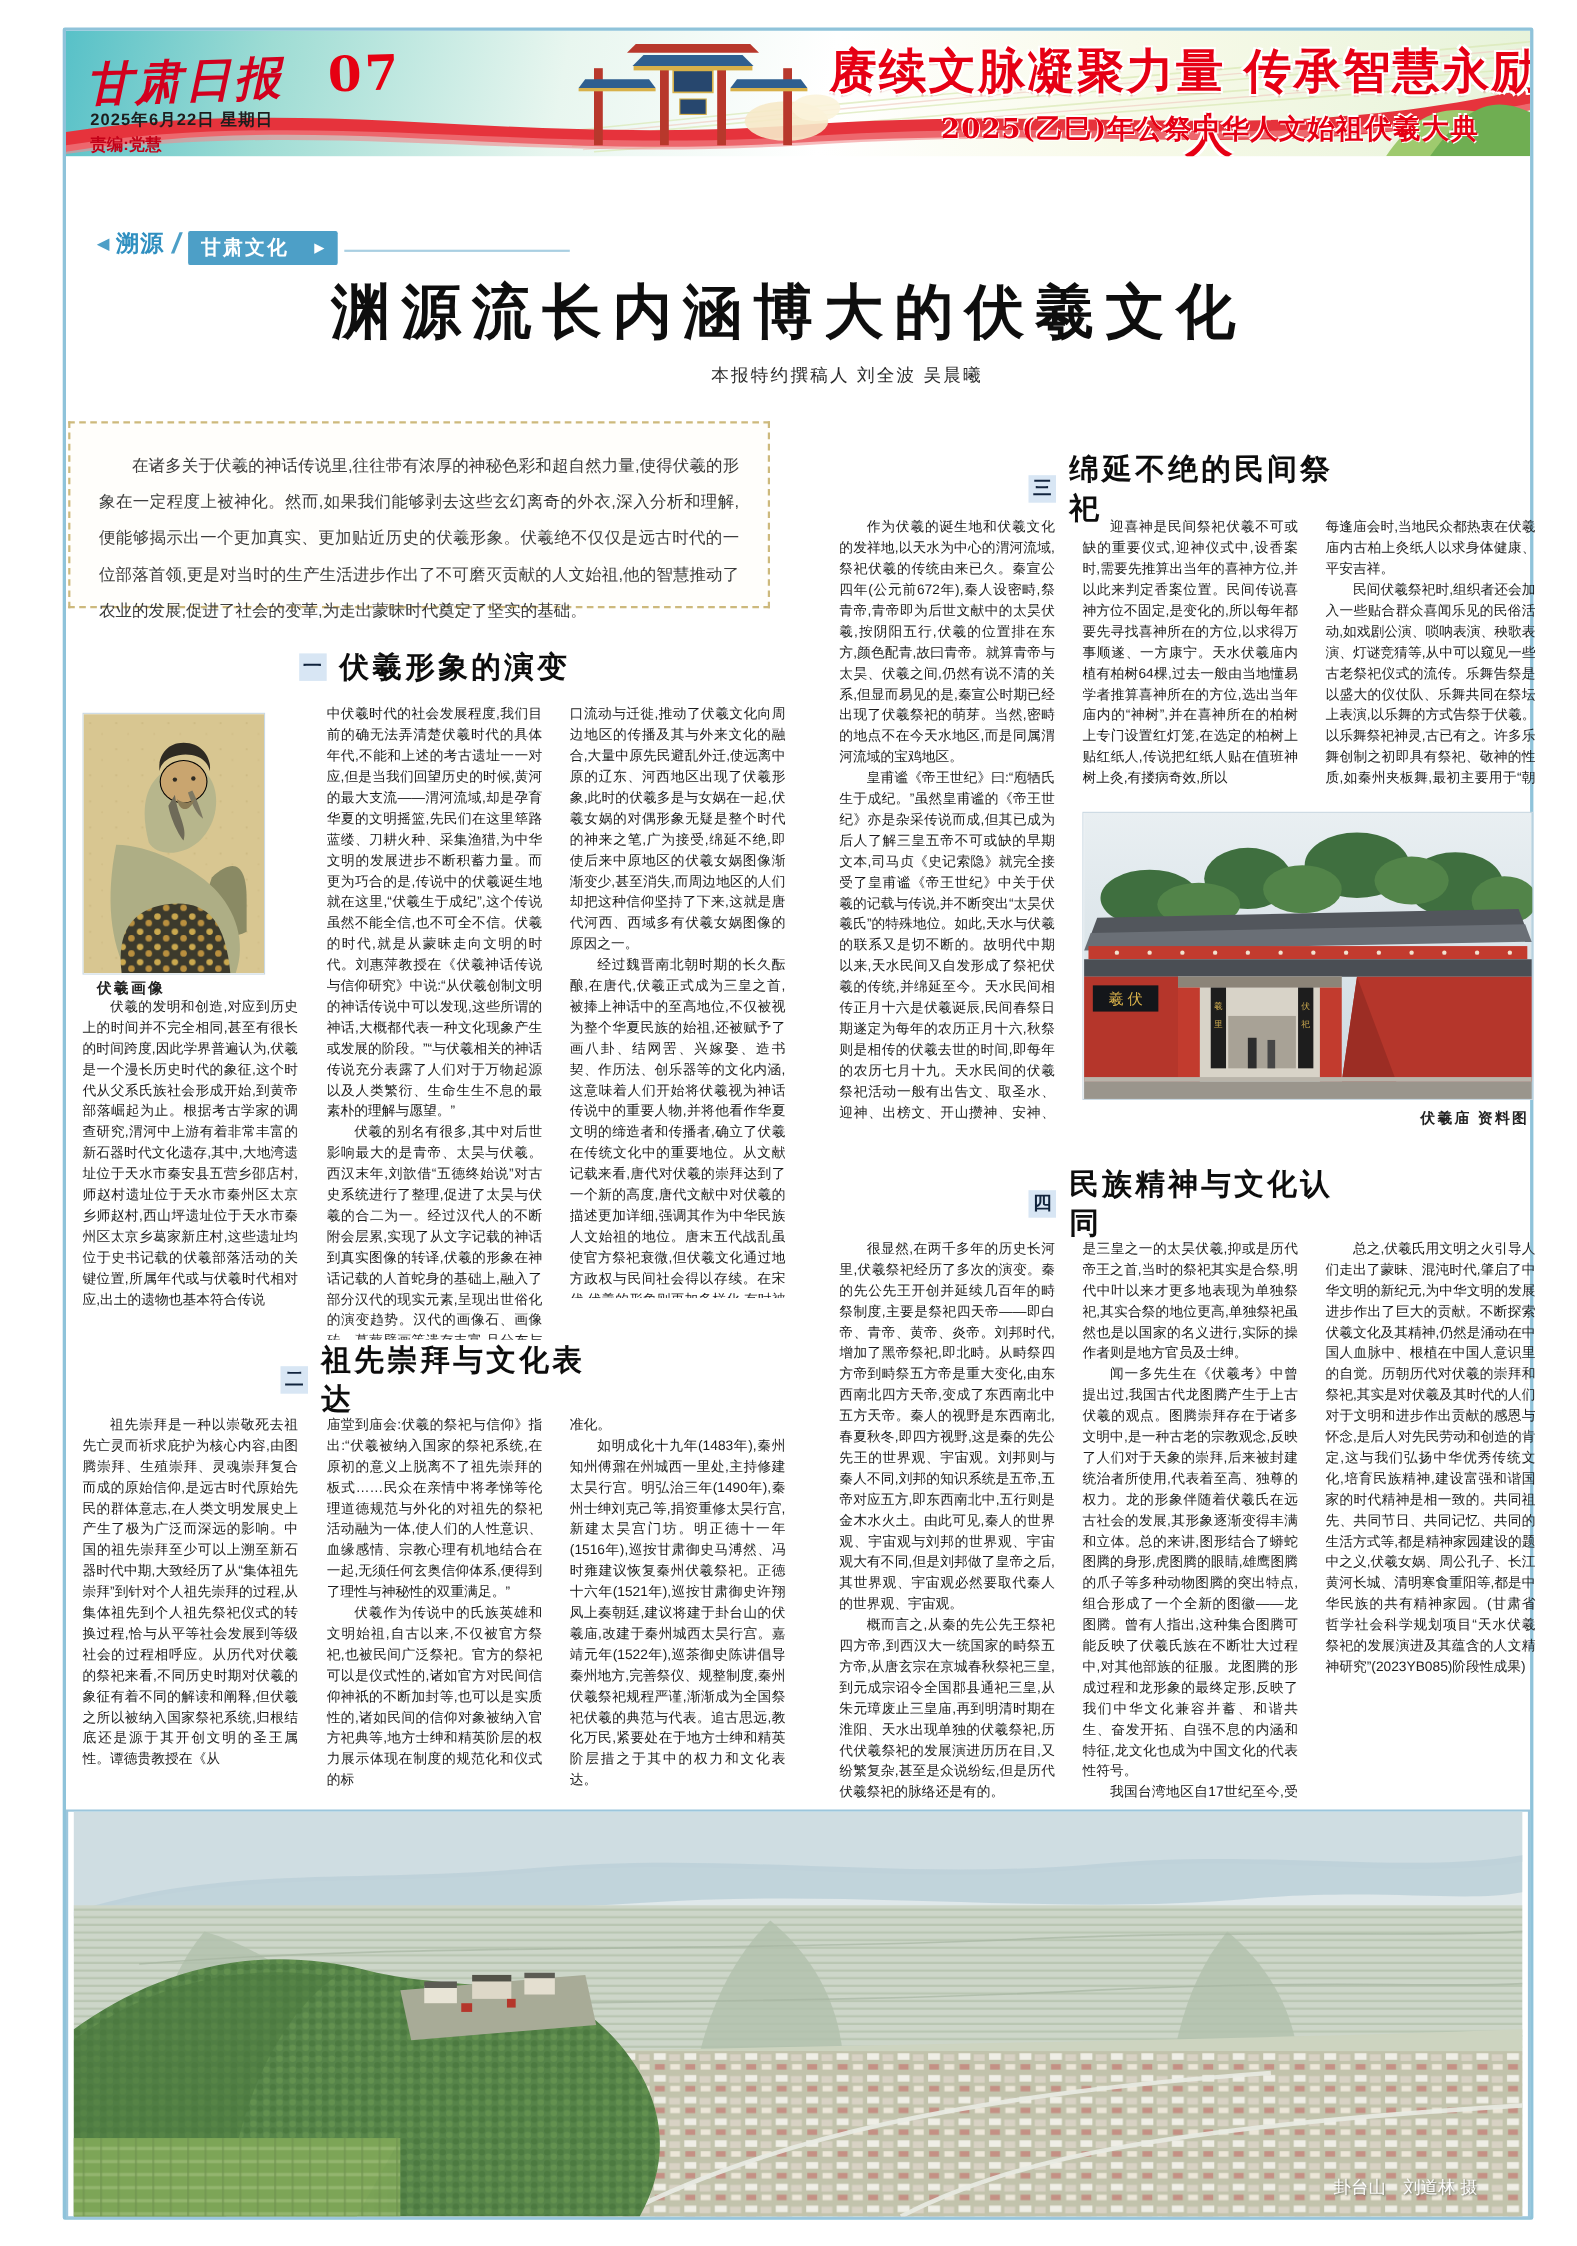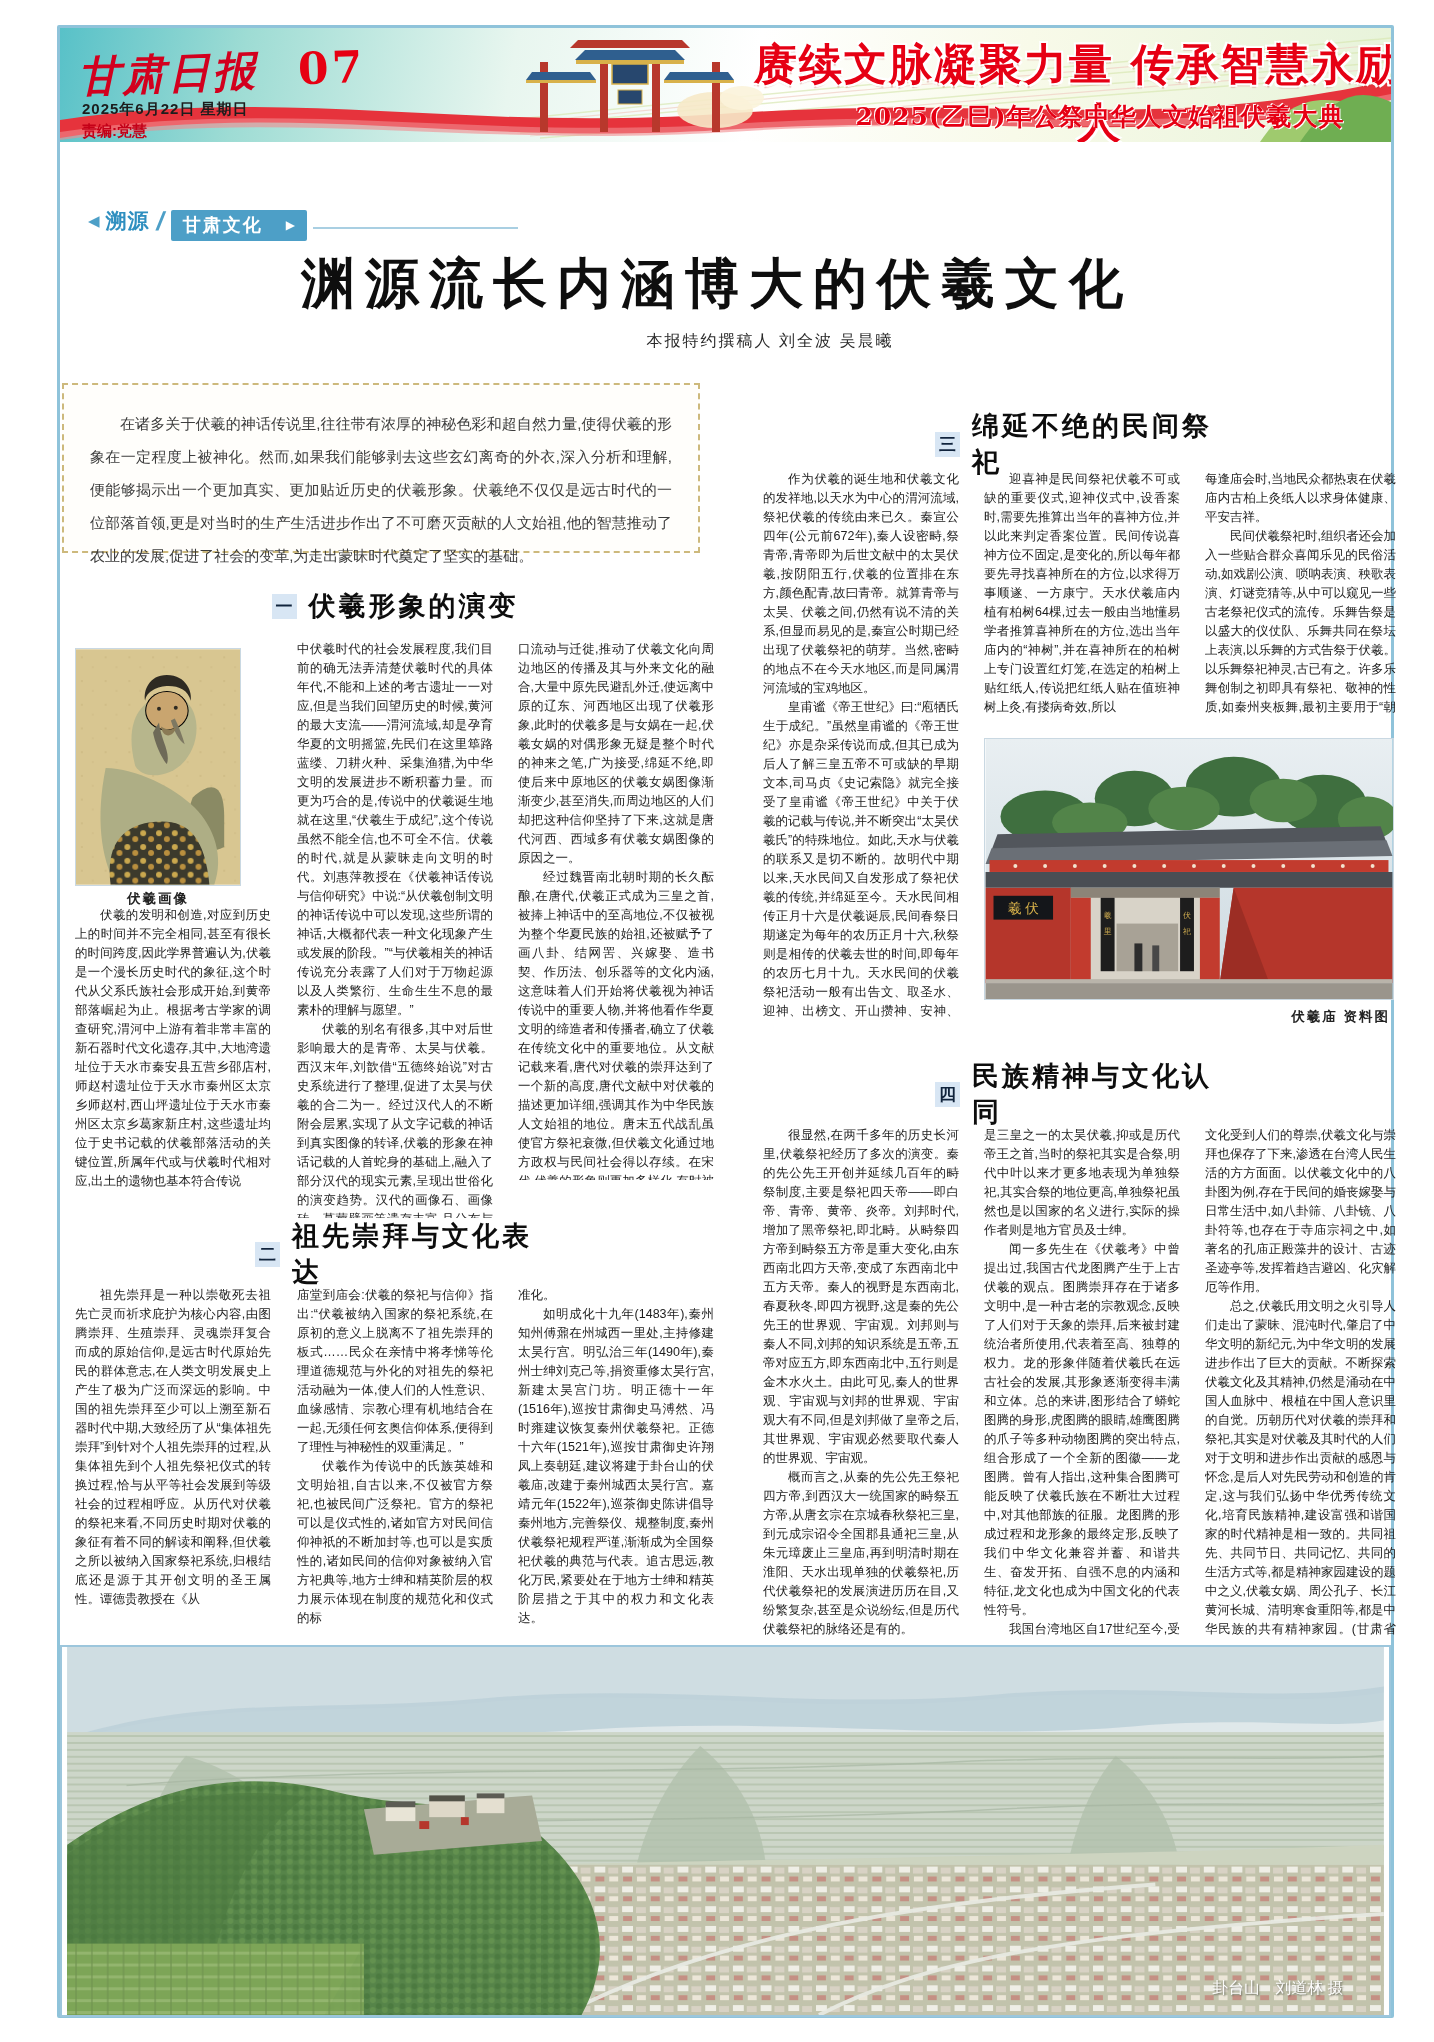--- a/index.html
+++ b/index.html
@@ -162,21 +162,21 @@
   <path d="M60,118 C50,80 60,55 85,48 C108,42 122,58 122,80 C122,100 110,118 95,124 C80,130 66,128 60,118 Z" fill="#b7b68c"></path>
   <ellipse cx="92" cy="62" rx="22" ry="20" fill="#c8a briefly"></ellipse>
   <ellipse cx="92" cy="62" rx="21" ry="19" fill="#c9a56f"></ellipse>
   <path d="M70,52 C72,34 112,30 116,52 C118,44 112,26 92,26 C74,26 68,42 70,52 Z" fill="#2e2a22"></path>
   <path d="M84,74 C86,92 96,104 92,116 C88,112 80,96 78,84 Z" fill="#6e6a58"></path>
   <path d="M96,72 C100,84 104,92 110,96 C106,82 102,74 100,70 Z" fill="#7d7862"></path>
   <circle cx="84" cy="60" r="2" fill="#2e2a22"></circle>
     <circle cx="101" cy="59" r="2" fill="#2e2a22"></circle>
   <path d="M86,78 C92,82 98,82 102,78 C98,90 88,90 86,78 Z" fill="#8a7a55"></path>
 </svg>
-<div class="abs cap" style="left:75px;top:890px;width:166px;text-align:center">伏羲画像</div>
+<div class="abs cap" style="left:88px;top:890px;width:166px;text-align:left">伏羲画像</div>
 
 <svg class="abs figborder" style="left:984px;top:738px;width:410px;height:262px" viewBox="0 0 410 262">
   <defs>
     <linearGradient id="sky" x1="0" y1="0" x2="0" y2="1">
       <stop offset="0" stop-color="#e9eff2"></stop>
         <stop offset="1" stop-color="#ccd9e0"></stop>
     </linearGradient>
   </defs>
   <rect width="410" height="262" fill="url(#sky)"></rect>
   <g fill="#3f6f3f">
@@ -274,21 +274,20 @@
 <div class="abs col" style="left:763px;top:1126px;width:196px;height:510px">
     <p class="ind">很显然,在两千多年的历史长河里,伏羲祭祀经历了多次的演变。秦的先公先王开创并延续几百年的畤祭制度,主要是祭祀四天帝——即白帝、青帝、黄帝、炎帝。刘邦时代,增加了黑帝祭祀,即北畤。从畤祭四方帝到畤祭五方帝是重大变化,由东西南北四方天帝,变成了东西南北中五方天帝。秦人的视野是东西南北,春夏秋冬,即四方视野,这是秦的先公先王的世界观、宇宙观。刘邦则与秦人不同,刘邦的知识系统是五帝,五帝对应五方,即东西南北中,五行则是金木水火土。由此可见,秦人的世界观、宇宙观与刘邦的世界观、宇宙观大有不同,但是刘邦做了皇帝之后,其世界观、宇宙观必然要取代秦人的世界观、宇宙观。</p>
     <p class="ind">概而言之,从秦的先公先王祭祀四方帝,到西汉大一统国家的畤祭五方帝,从唐玄宗在京城春秋祭祀三皇,到元成宗诏令全国郡县通祀三皇,从朱元璋废止三皇庙,再到明清时期在淮阳、天水出现单独的伏羲祭祀,历代伏羲祭祀的发展演进历历在目,又纷繁复杂,甚至是众说纷纭,但是历代伏羲祭祀的脉络还是有的。</p>
   </div>
 <div class="abs col" style="left:984px;top:1126px;width:196px;height:510px">
     <p>是三皇之一的太昊伏羲,抑或是历代帝王之首,当时的祭祀其实是合祭,明代中叶以来才更多地表现为单独祭祀,其实合祭的地位更高,单独祭祀虽然也是以国家的名义进行,实际的操作者则是地方官员及士绅。</p>
     <p class="ind">闻一多先生在《伏羲考》中曾提出过,我国古代龙图腾产生于上古伏羲的观点。图腾崇拜存在于诸多文明中,是一种古老的宗教观念,反映了人们对于天象的崇拜,后来被封建统治者所使用,代表着至高、独尊的权力。龙的形象伴随着伏羲氏在远古社会的发展,其形象逐渐变得丰满和立体。总的来讲,图形结合了蟒蛇图腾的身形,虎图腾的眼睛,雄鹰图腾的爪子等多种动物图腾的突出特点,组合形成了一个全新的图徽——龙图腾。曾有人指出,这种集合图腾可能反映了伏羲氏族在不断壮大过程中,对其他部族的征服。龙图腾的形成过程和龙形象的最终定形,反映了我们中华文化兼容并蓄、和谐共生、奋发开拓、自强不息的内涵和特征,龙文化也成为中国文化的代表性符号。</p>
     <p class="ind">我国台湾地区自17世纪至今,受到不同时期不同政权的统治或管辖,文化构成复杂,但一直以来保留着华夏民族的文化传统,并作为主流</p>
   </div>
 <div class="abs col" style="left:1205px;top:1126px;width:191px;height:510px">
-    <p>文化受到人们的尊崇,伏羲文化与崇拜也保存了下来,渗透在台湾人民生活的方方面面。以伏羲文化中的八卦图为例,存在于民间的婚丧嫁娶与日常生活中,如八卦筛、八卦镜、八卦符等,也存在于寺庙宗祠之中,如著名的孔庙正殿藻井的设计、古迹圣迹亭等,发挥着趋吉避凶、化灾解厄等作用。</p>
     <p class="ind">总之,伏羲氏用文明之火引导人们走出了蒙昧、混沌时代,肇启了中华文明的新纪元,为中华文明的发展进步作出了巨大的贡献。不断探索伏羲文化及其精神,仍然是涌动在中国人血脉中、根植在中国人意识里的自觉。历朝历代对伏羲的崇拜和祭祀,其实是对伏羲及其时代的人们对于文明和进步作出贡献的感恩与怀念,是后人对先民劳动和创造的肯定,这与我们弘扬中华优秀传统文化,培育民族精神,建设富强和谐国家的时代精神是相一致的。共同祖先、共同节日、共同记忆、共同的生活方式等,都是精神家园建设的题中之义,伏羲女娲、周公孔子、长江黄河长城、清明寒食重阳等,都是中华民族的共有精神家园。(甘肃省哲学社会科学规划项目“天水伏羲祭祀的发展演进及其蕴含的人文精神研究”(2023YB085)阶段性成果)</p>
   </div>
 
 <svg class="abs" style="left:60px;top:1645px;width:1331px;height:372px;border:2px solid #9cc6dc;box-sizing:border-box" viewBox="0 0 1331 372">
   <defs>
     <pattern id="terr" width="9" height="7" patternUnits="userSpaceOnUse">
       <rect width="9" height="7" fill="#cdd6c9"></rect>
         <rect y="5" width="9" height="2" fill="#b9c6b2"></rect>
     </pattern>
     <pattern id="town" width="28" height="20" patternUnits="userSpaceOnUse">

